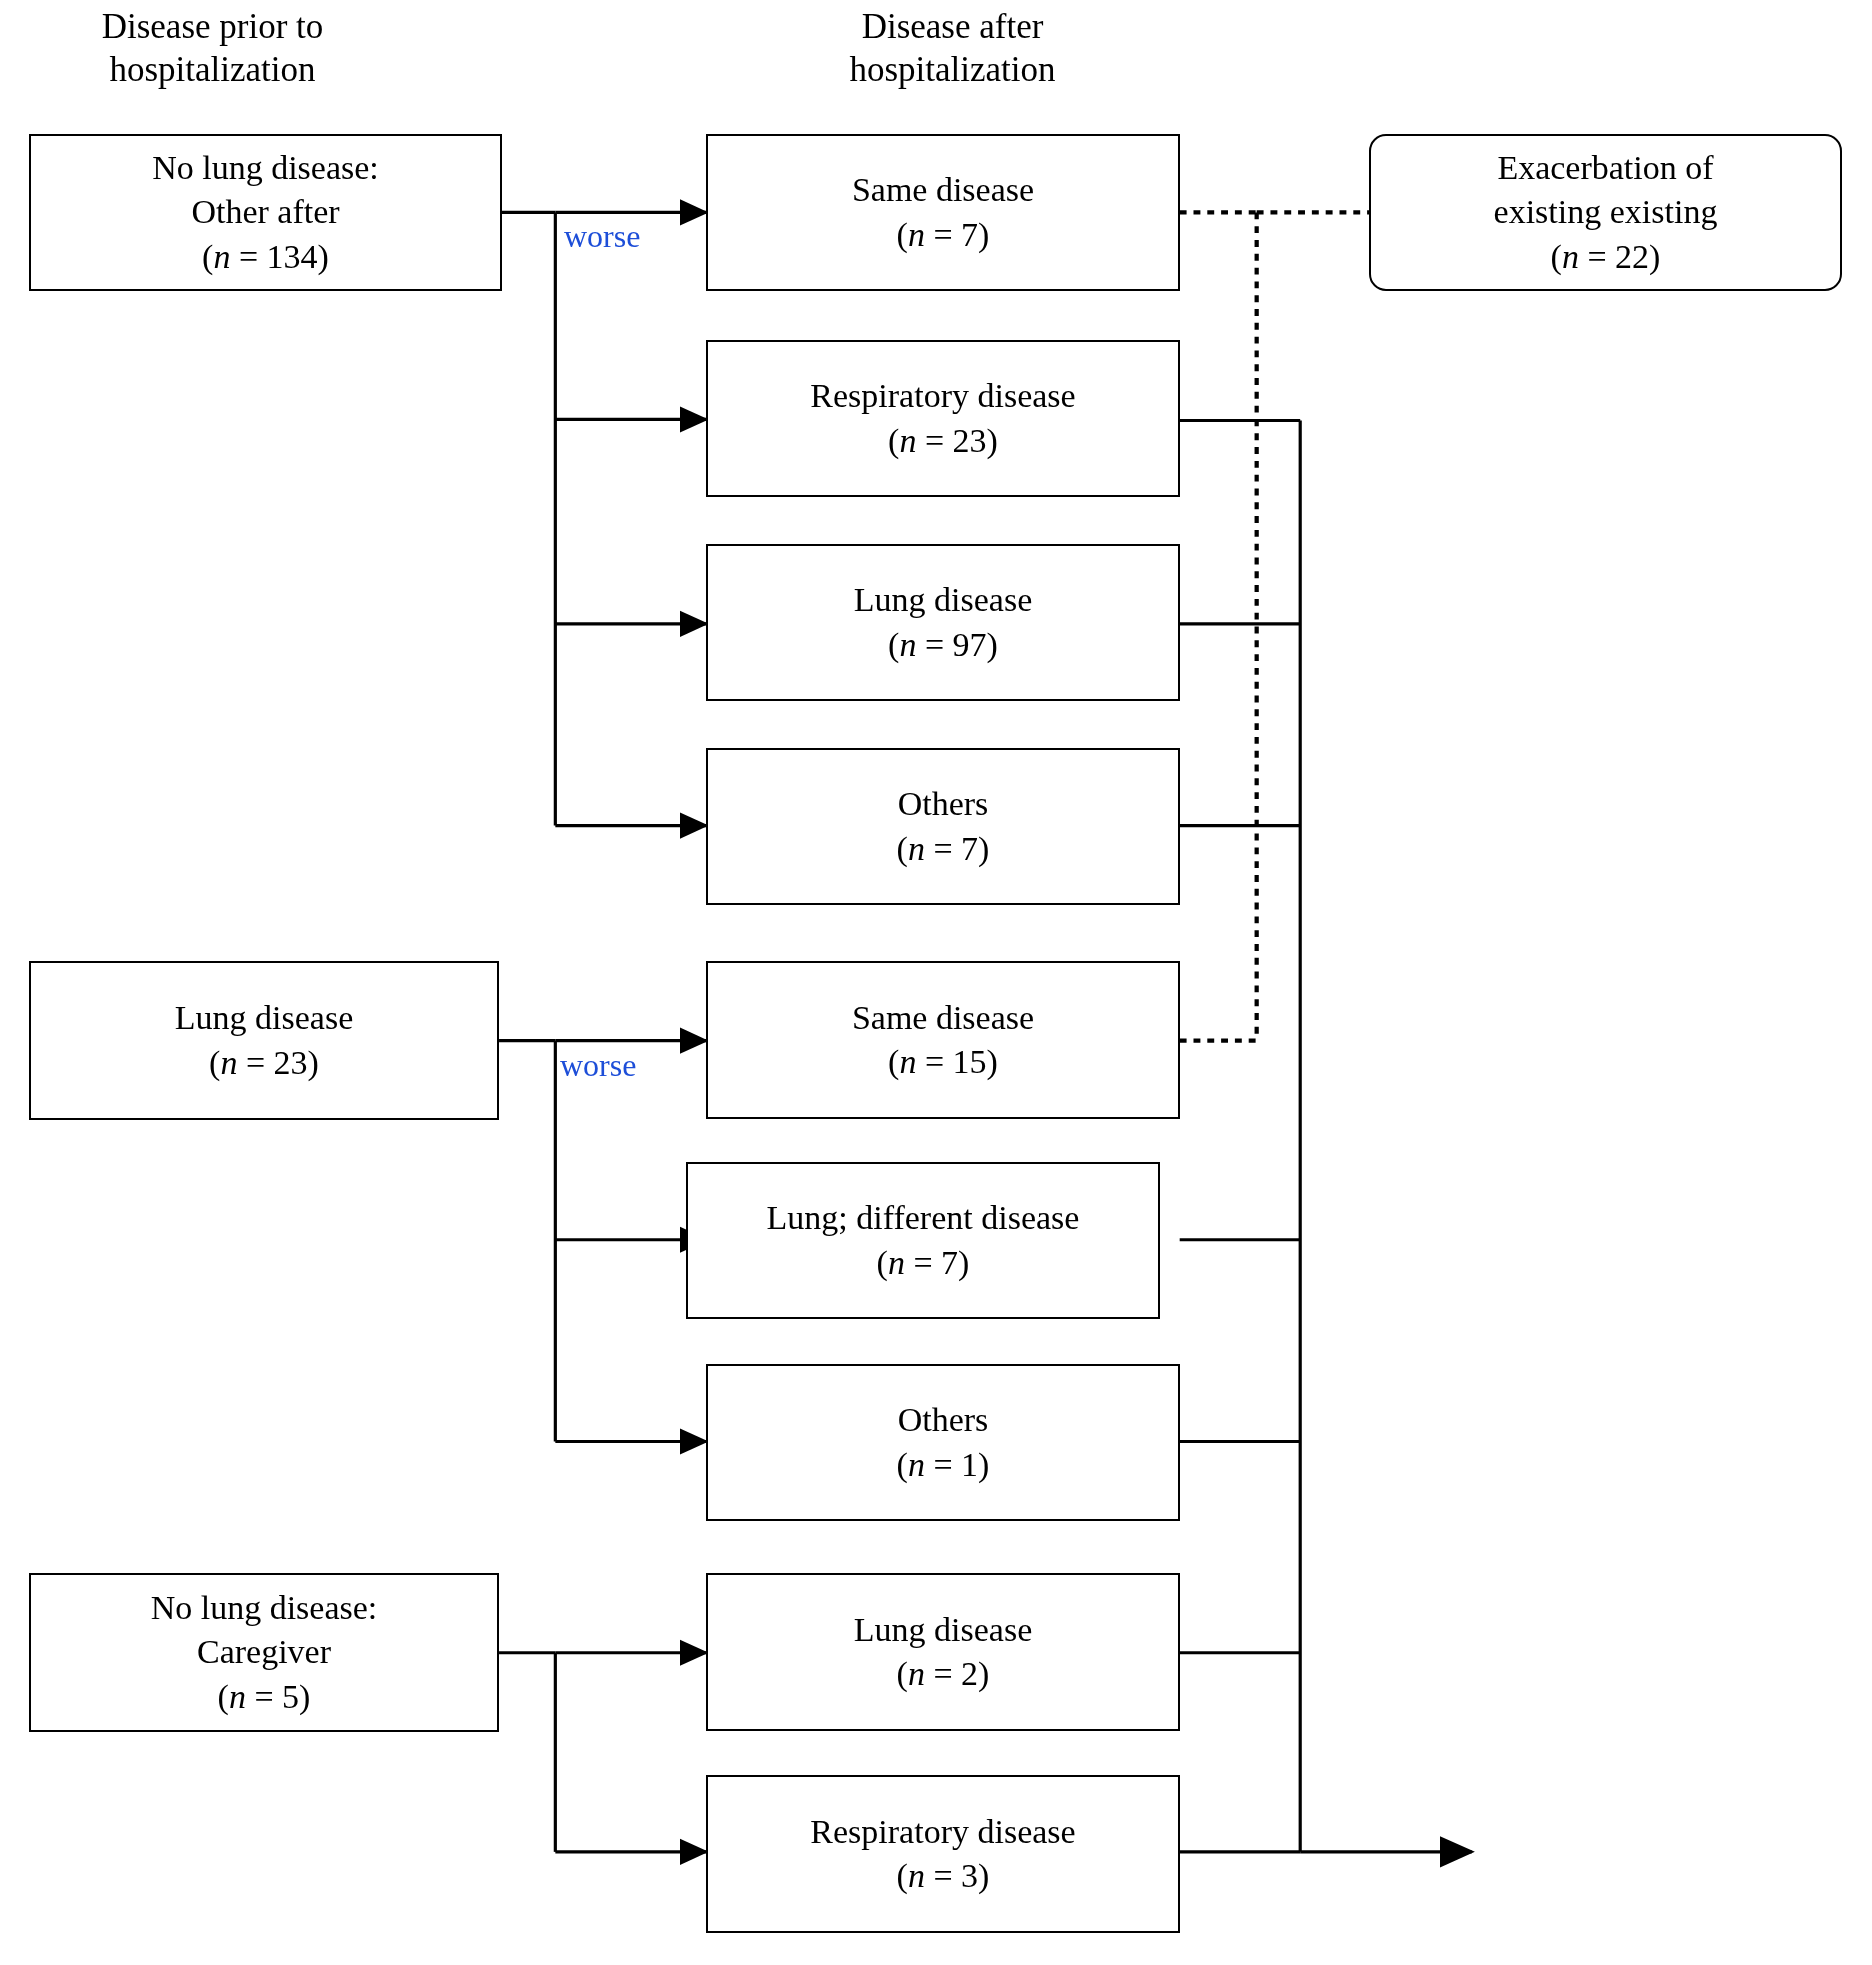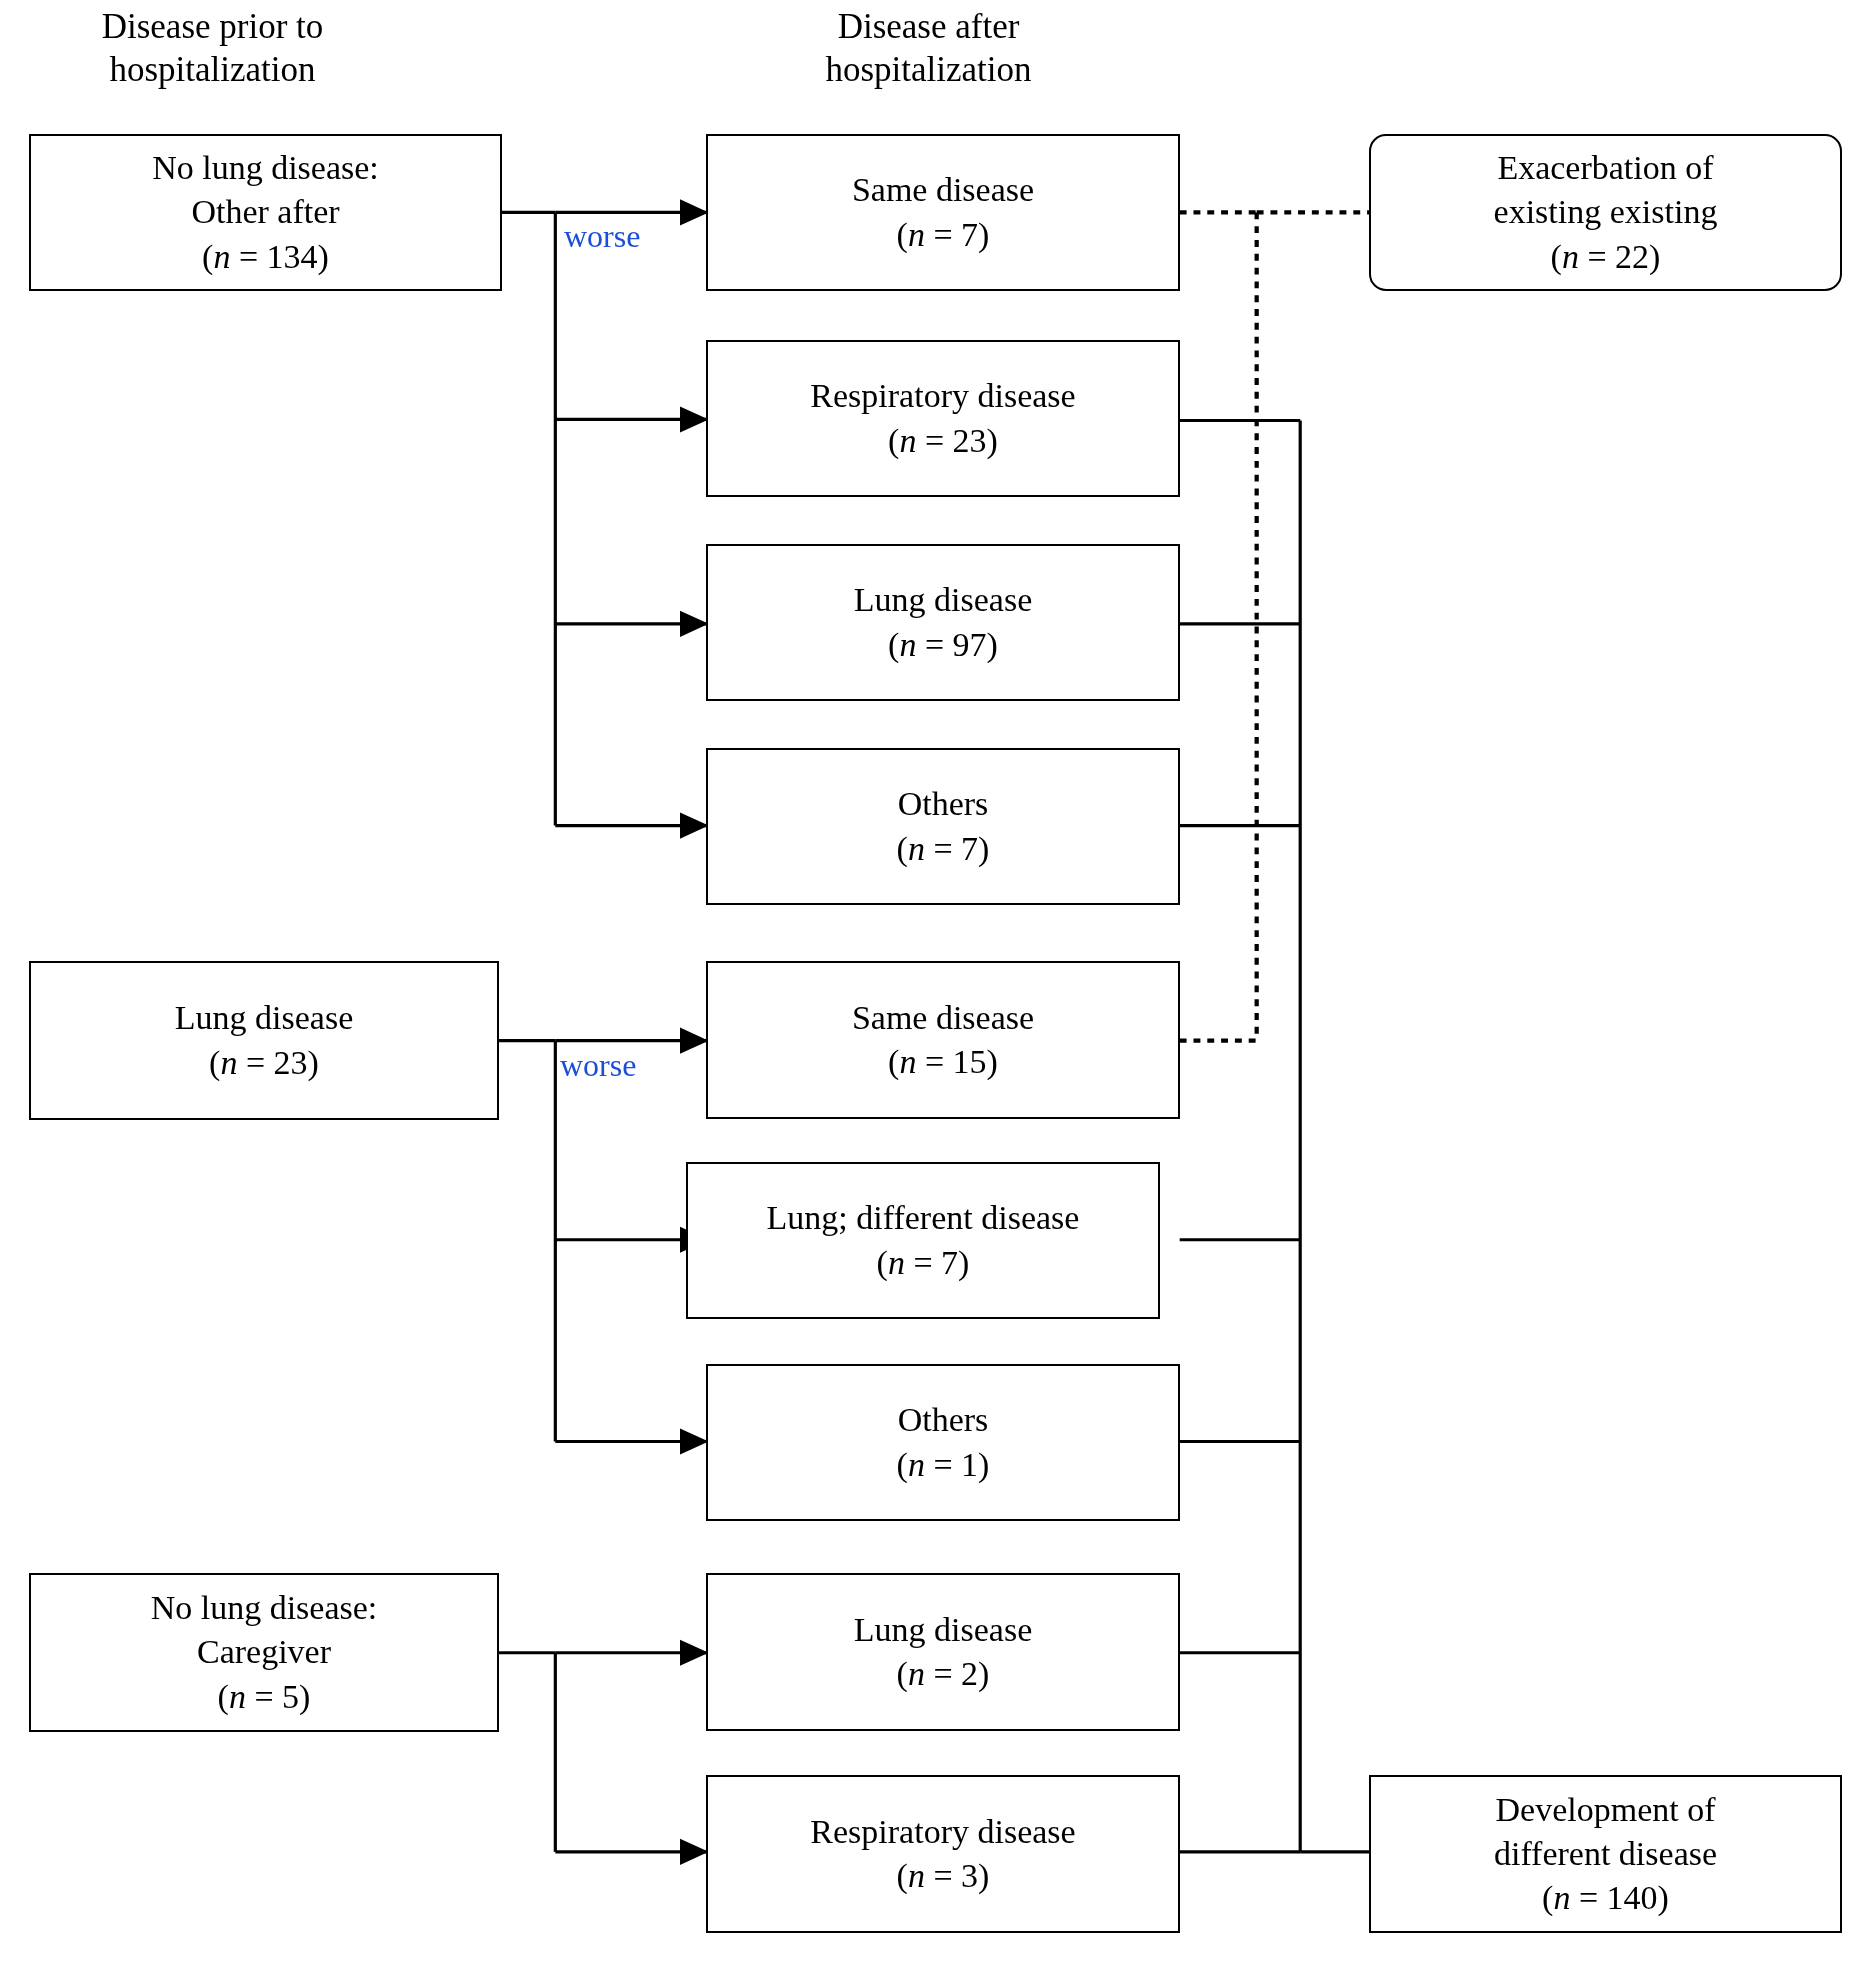--- a/index.html
+++ b/index.html
@@ -55,21 +55,21 @@
   .italic-n { font-style: italic; }
 </style>
 </head>
 <body>
 
 <div id="page">
 
   <div class="col-header" style="left:0px; top:6.4px; width:425px;">Disease prior to
 hospitalization</div>
 
-  <div class="col-header" style="left:610px; top:6.4px; width:637px;">Disease after
+  <div class="col-header" style="left:634px; top:6.4px; width:637px;">Disease after
 hospitalization</div>
 
   <svg class="wires" viewBox="0 0 3526 3701" xmlns="http://www.w3.org/2000/svg">
     <defs>
       <marker id="arrow" markerWidth="9" markerHeight="9" refX="8.2" refY="4.5" orient="auto" markerUnits="strokeWidth">
         <path d="M0,0.4 L9,4.5 L0,8.6 z" fill="#000000"></path>
       </marker>
       <marker id="arrowd" markerWidth="11" markerHeight="11" refX="10" refY="5.5" orient="auto" markerUnits="strokeWidth">
         <path d="M0,0.6 L11,5.5 L0,10.4 z" fill="#000000"></path>
       </marker>
@@ -186,20 +186,15 @@
     <span class="ln">Respiratory disease</span>
     <span class="ln">(<span class="italic-n">n</span> = 3)</span>
   </div>
 
   <div class="node" style="left:1369px; top:134px; width:473px; height:157px;border-radius:17px;">
     <span class="ln">Exacerbation of</span>
     <span class="ln">existing existing</span>
     <span class="ln">(<span class="italic-n">n</span> = 22)</span>
   </div>
 
-  <div class="node" style="left:1369px; top:1775px; width:473px; height:158px;">
-    <span class="ln">Development of</span>
-    <span class="ln">different disease</span>
-    <span class="ln">(<span class="italic-n">n</span> = 140)</span>
-  </div>
 
 </div>
 
 
 </body></html>

